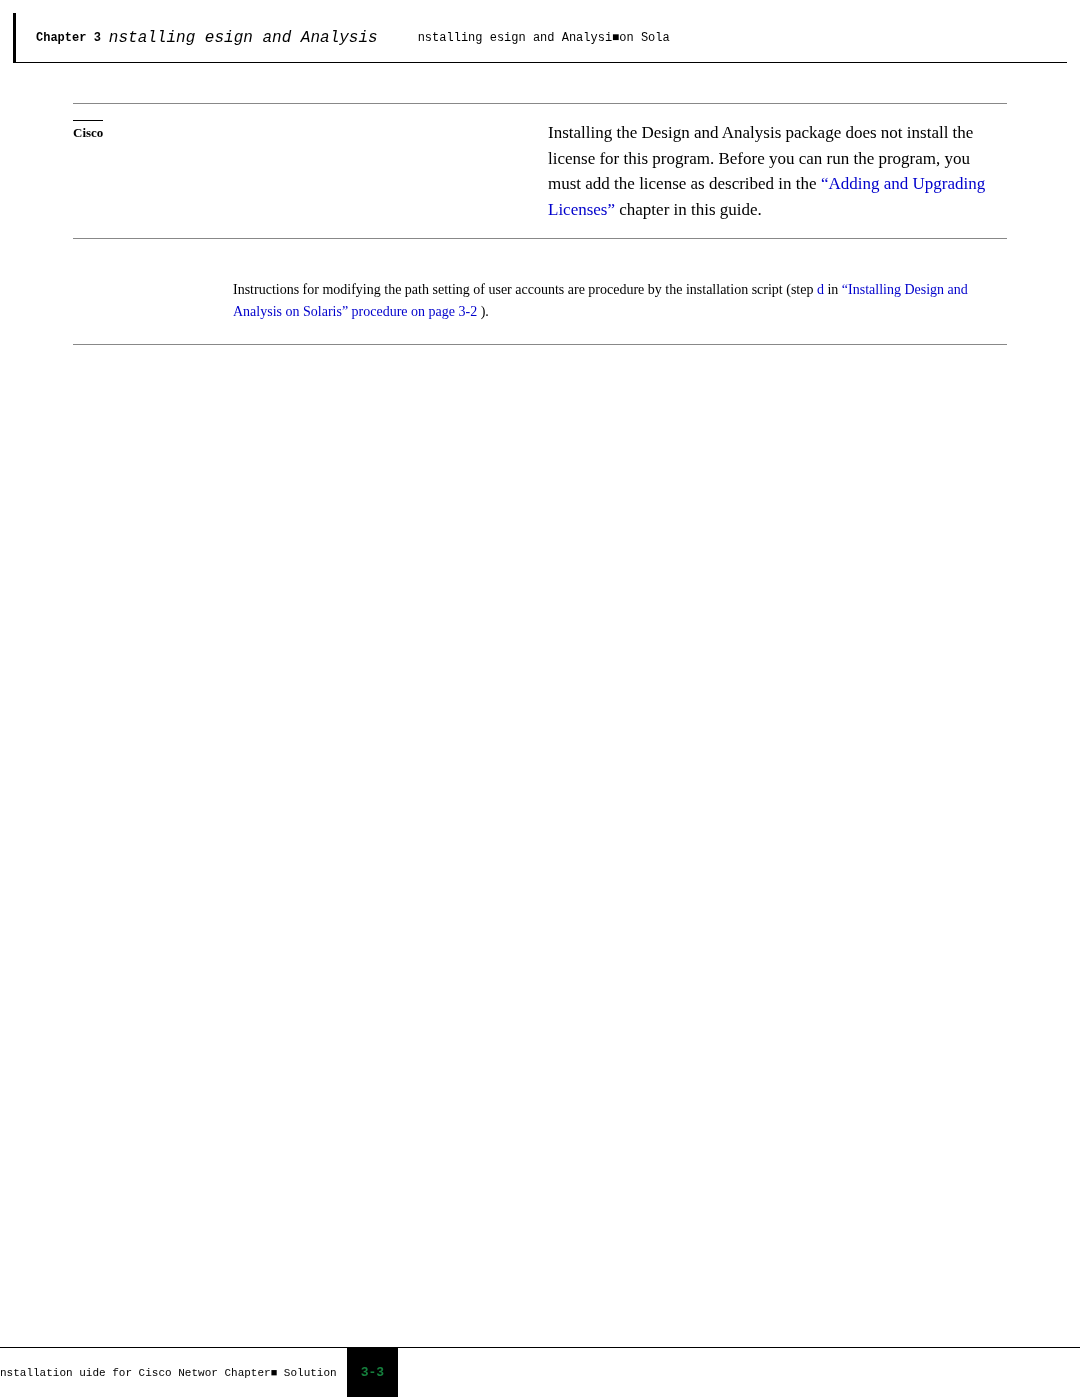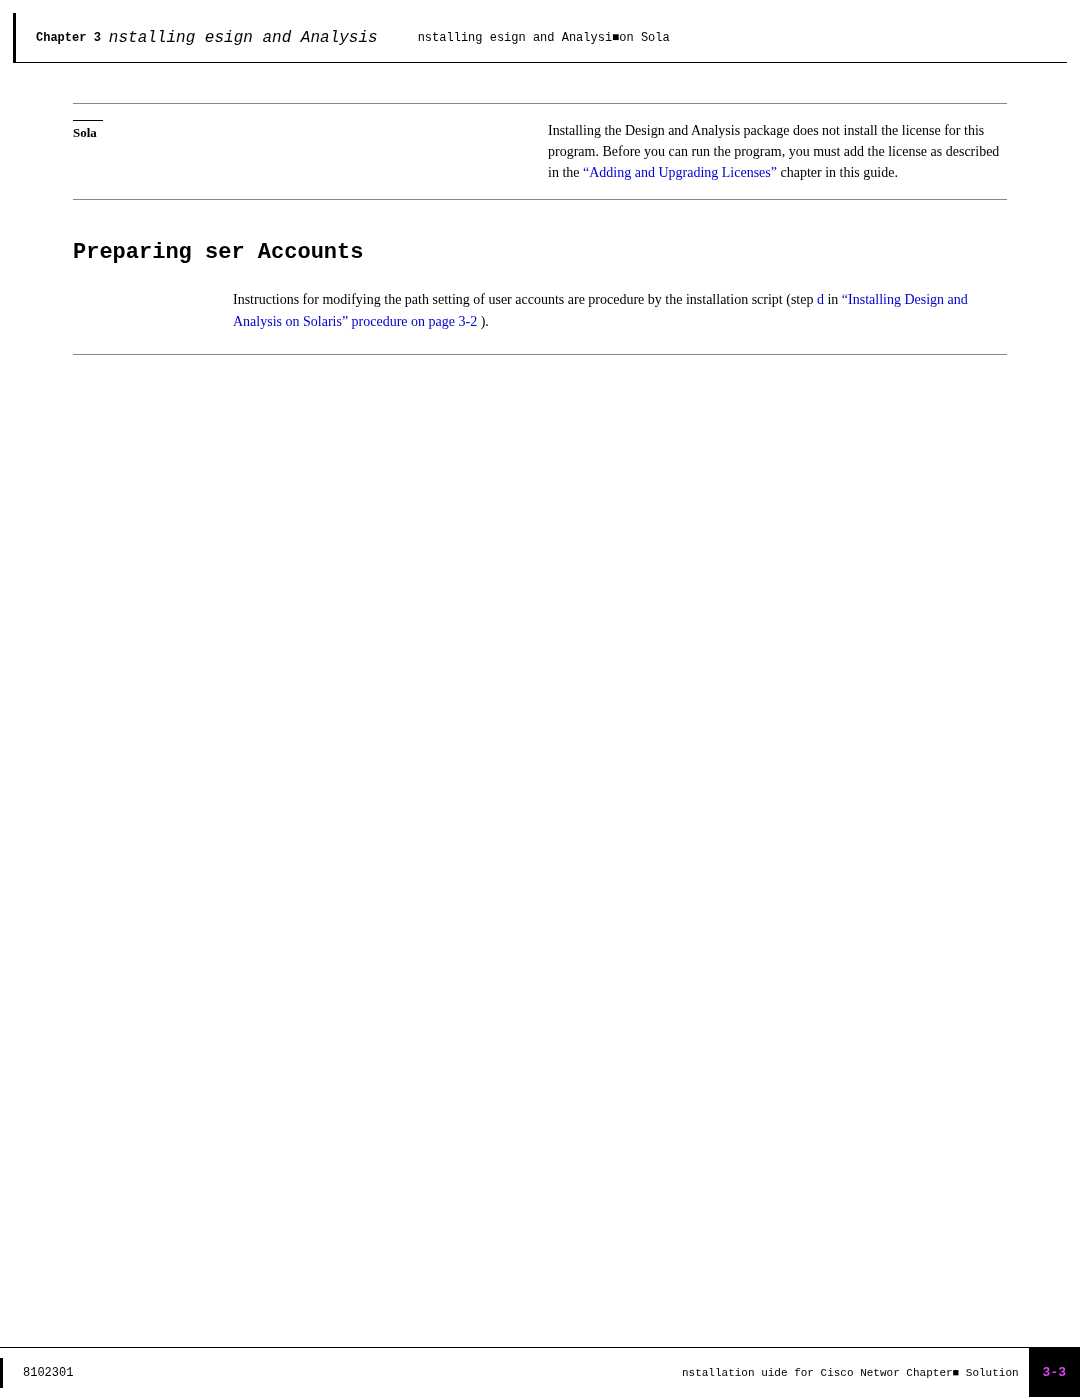--- a/index.html
+++ b/index.html
@@ -90,21 +90,21 @@
     .note-label {
       font-family: Times New Roman, Times, serif;
       font-size: 13px;
       font-weight: bold;
       min-width: 50px;
       padding-top: 1px;
     }
 
     .note-content {
       font-family: Times New Roman, Times, serif;
-      font-size: 14px;
+      font-size: 17px;
       line-height: 1.5;
       flex: 1;
     }
 
     .note-content a {
       color: #0000cc;
       text-decoration: none;
     }
 
     .note-line {
@@ -166,21 +166,21 @@
     }
 
     .footer-title {
       font-family: 'Courier New', Courier, monospace;
       font-size: 11px;
       padding-right: 10px;
     }
 
     .footer-page {
       background: #000;
-      color: #d946ef;
+      color: #15803d;
       font-family: 'Courier New', Courier, monospace;
       font-size: 13px;
       font-weight: bold;
       padding: 4px 14px;
       height: 50px;
       display: flex;
       align-items: center;
     }
   </style>
 </head>
@@ -198,42 +198,40 @@
     <div class="header-right">
       <span class="header-title-right">nstalling esign and Analysi■on Sola</span>
     </div>
   </div>
 
   <div class="content-area">
 
     <div class="note-container">
       <div class="note-wrapper">
         <div class="note-line"></div>
-        <span class="note-label">Sola</span>
+        <span class="note-label">Cisco</span>
       </div>
       <div class="note-content">
         <span>Installing the Design and Analysis package does not install the license for this program. Before you can run the program, you must add the license as described in the </span><a href="#">“Adding and Upgrading Licenses”</a><span> chapter in this guide.</span>
       </div>
     </div>
 
-    <h2 class="section-heading">Preparing ser Accounts</h2>
 
     <div class="section-content">
       <p>
         <span>Instructions for modifying the path setting of user accounts are procedure by the installation script (step</span>
         <a href="#">d</a>
         <span> in </span>
         <a href="#">“Installing Design and Analysis on Solaris” procedure on page 3-2</a>
         <span>).</span>
       </p>
     </div>
 
     <div class="bottom-divider"></div>
 
   </div>
 
   <div class="footer">
-    <div class="footer-left">8102301</div>
     <div class="footer-title">nstallation uide for Cisco Networ Chapter■ Solution</div>
     <div class="footer-page">3-3</div>
   </div>
 
 </div>
 
 </body></html>

